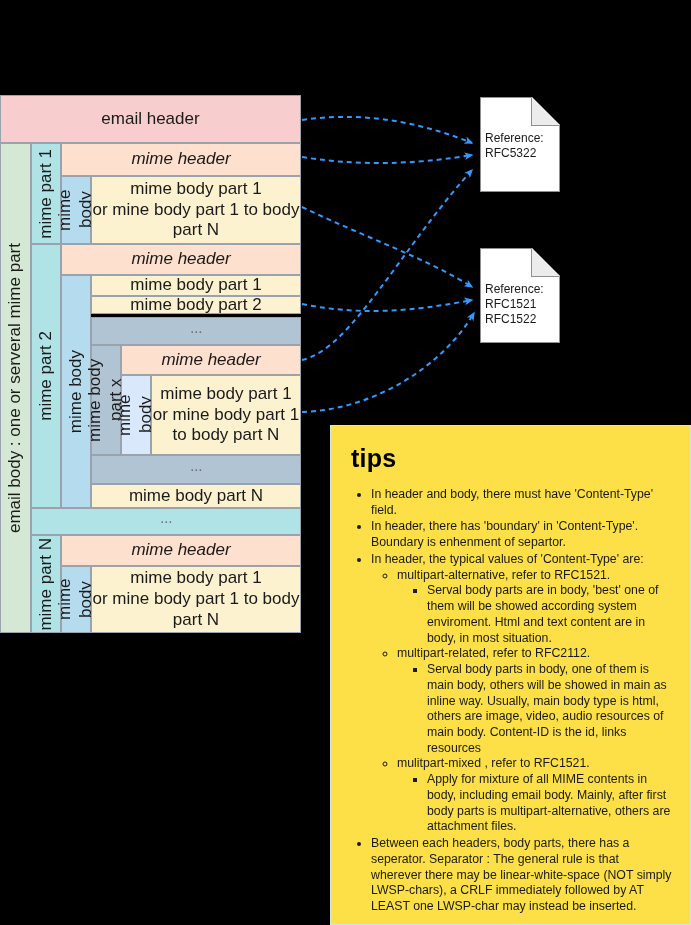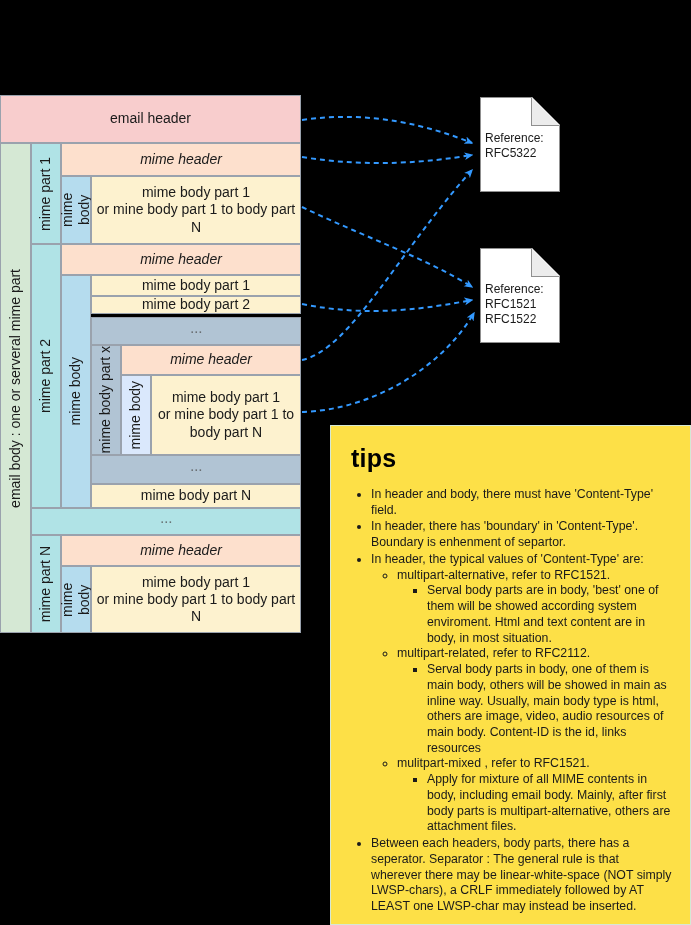--- a/index.html
+++ b/index.html
@@ -4,21 +4,21 @@
 <style>
   html,body{margin:0;padding:0;background:#000;}
   body{width:691px;height:925px;position:relative;overflow:hidden;
        font-family:"Liberation Sans","DejaVu Sans",sans-serif;
        -webkit-font-smoothing:antialiased;}
 
   
   .canvas{position:absolute;inset:0;}
   .box{position:absolute;box-sizing:border-box;border:1px solid #9aa2ad;
        display:flex;align-items:center;justify-content:center;text-align:center;
-       font-size:14px;color:#1a1a1a;line-height:1.22;}
+       font-size:17px;color:#1a1a1a;line-height:1.22;}
   .vert{writing-mode:vertical-rl;transform:rotate(180deg);}
   .dots{position:absolute;box-sizing:border-box;border:1px solid #9aa2ad;
         display:flex;align-items:center;justify-content:center;}
   .dots .glyph{writing-mode:vertical-rl;transform:rotate(180deg);
         font-size:12px;letter-spacing:1px;color:#555;line-height:1;}
 
   
   .c-pink  {background:#f8cdcd;}
   .c-green {background:#d5e8d4;}
   .c-cyan  {background:#b0e3e6;}

